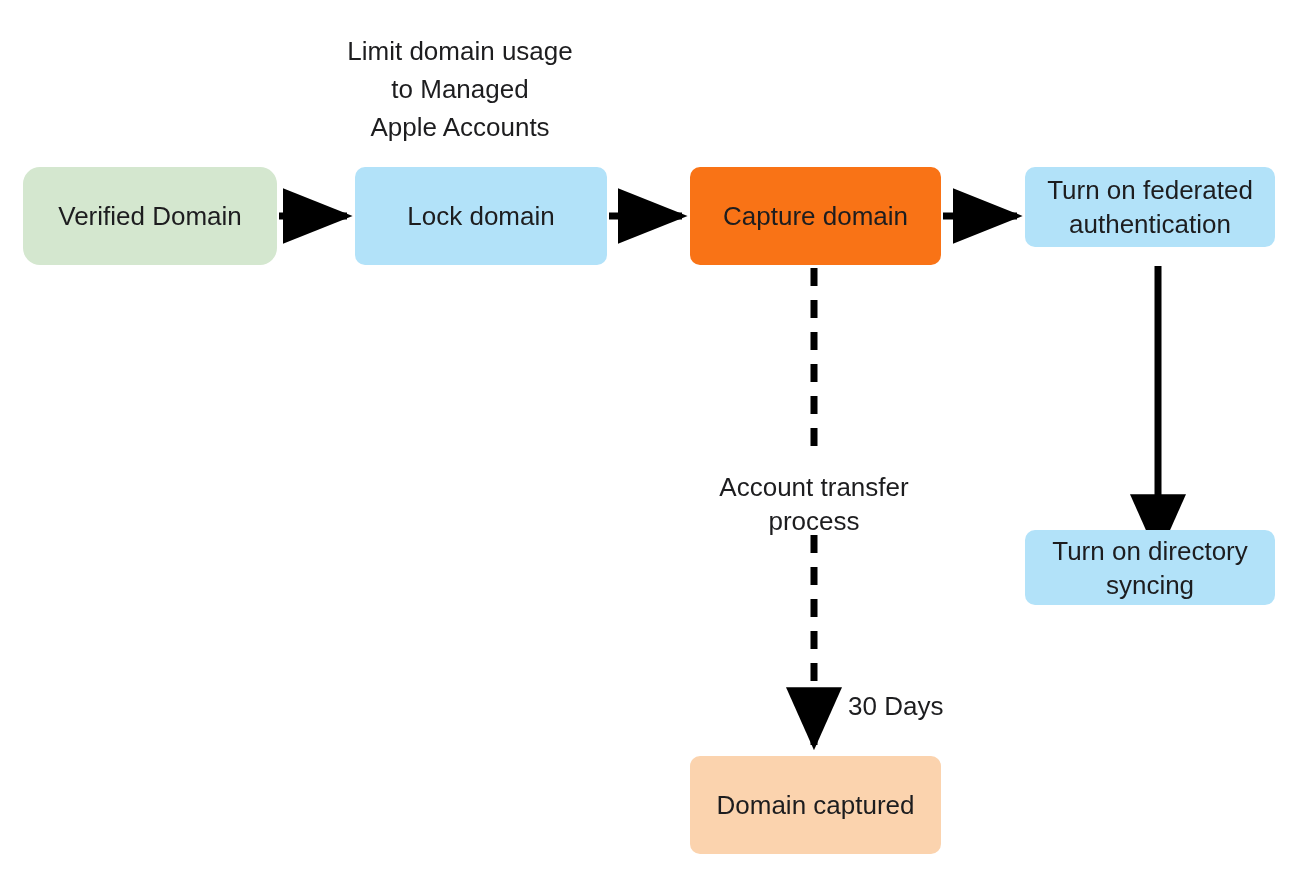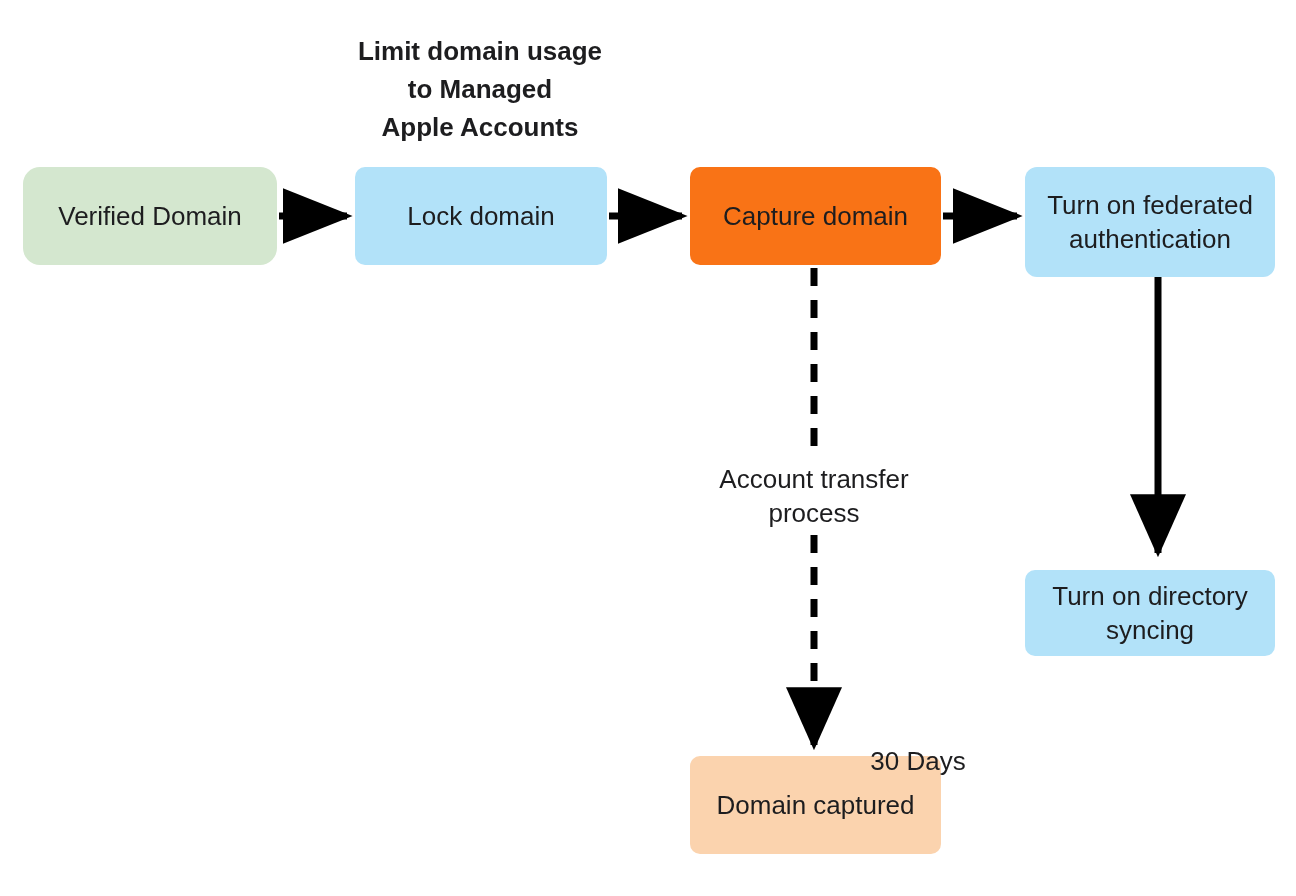--- a/index.html
+++ b/index.html
@@ -41,36 +41,37 @@
     color: #1d1d1f;
     white-space: pre-line;
   }
   .edge-label {
     position: absolute;
     font-size: 26px;
     line-height: 34px;
     color: #1d1d1f;
     white-space: pre-line;
     text-align: center;
+    margin-top: 8px;
   }
   svg.arrows {
     position: absolute;
     left: 0;
     top: 0;
     width: 1296px;
     height: 896px;
     pointer-events: none;
   }
 </style>
 </head>
 <body>
 
 <div id="canvas">
 
-  <div class="caption" style="left:335px; top:32px; width:290px;font-weight:bold;">Limit domain usage
+  <div class="caption" style="left:315px; top:32px; width:290px;">Limit domain usage
 to Managed
 Apple Accounts</div>
 
 
 
   <svg class="arrows" viewBox="0 0 1296 896" xmlns="http://www.w3.org/2000/svg">
     <defs>
       <marker id="ah" markerWidth="10" markerHeight="8" refX="9.2" refY="4" orient="auto" markerUnits="strokeWidth">
         <path d="M0,0 L10,4 L0,8 z" fill="#000000"></path>
       </marker>
@@ -100,26 +101,26 @@
       <line x1="814" y1="535" x2="814" y2="746" stroke="#000000" stroke-width="7" stroke-dasharray="18 14" marker-end="url(#ahv)"></line>
     </g>
   </svg>
 
   <div class="node" style="left:23px; top:167px; width:254px; height:98px; background:#d4e7cf;border-radius:17px;">Verified Domain</div>
 
   <div class="node" style="left:355px; top:167px; width:252px; height:98px; background:#b2e2f9;">Lock domain</div>
 
   <div class="node" style="left:690px; top:167px; width:251px; height:98px; background:#f97316;">Capture domain</div>
 
-  <div class="node" style="left:1025px; top:167px; width:250px; height:110px; background:#b2e2f9;border-radius:12px;">Turn on federated
+  <div class="node" style="left:1025px; top:167px; width:250px; height:80px; background:#b2e2f9;">Turn on federated
 authentication</div>
 
-  <div class="node" style="left:1025px; top:570px; width:250px; height:86px; background:#b2e2f9;">Turn on directory
+  <div class="node" style="left:1025px; top:530px; width:250px; height:75px; background:#b2e2f9;">Turn on directory
 syncing</div>
 
   <div class="node" style="left:690px; top:756px; width:251px; height:98px; background:#fbd3ae;">Domain captured</div>
 
   <div class="edge-label" style="left:664px; top:462px; width:300px;">Account transfer
 process</div>
 
-  <div class="edge-label" style="left:848px; top:744px; width:140px; text-align:center;">30 Days</div>
+  <div class="edge-label" style="left:848px; top:681px; width:140px; text-align:left;">30 Days</div>
 
 </div>
 
 </body></html>

